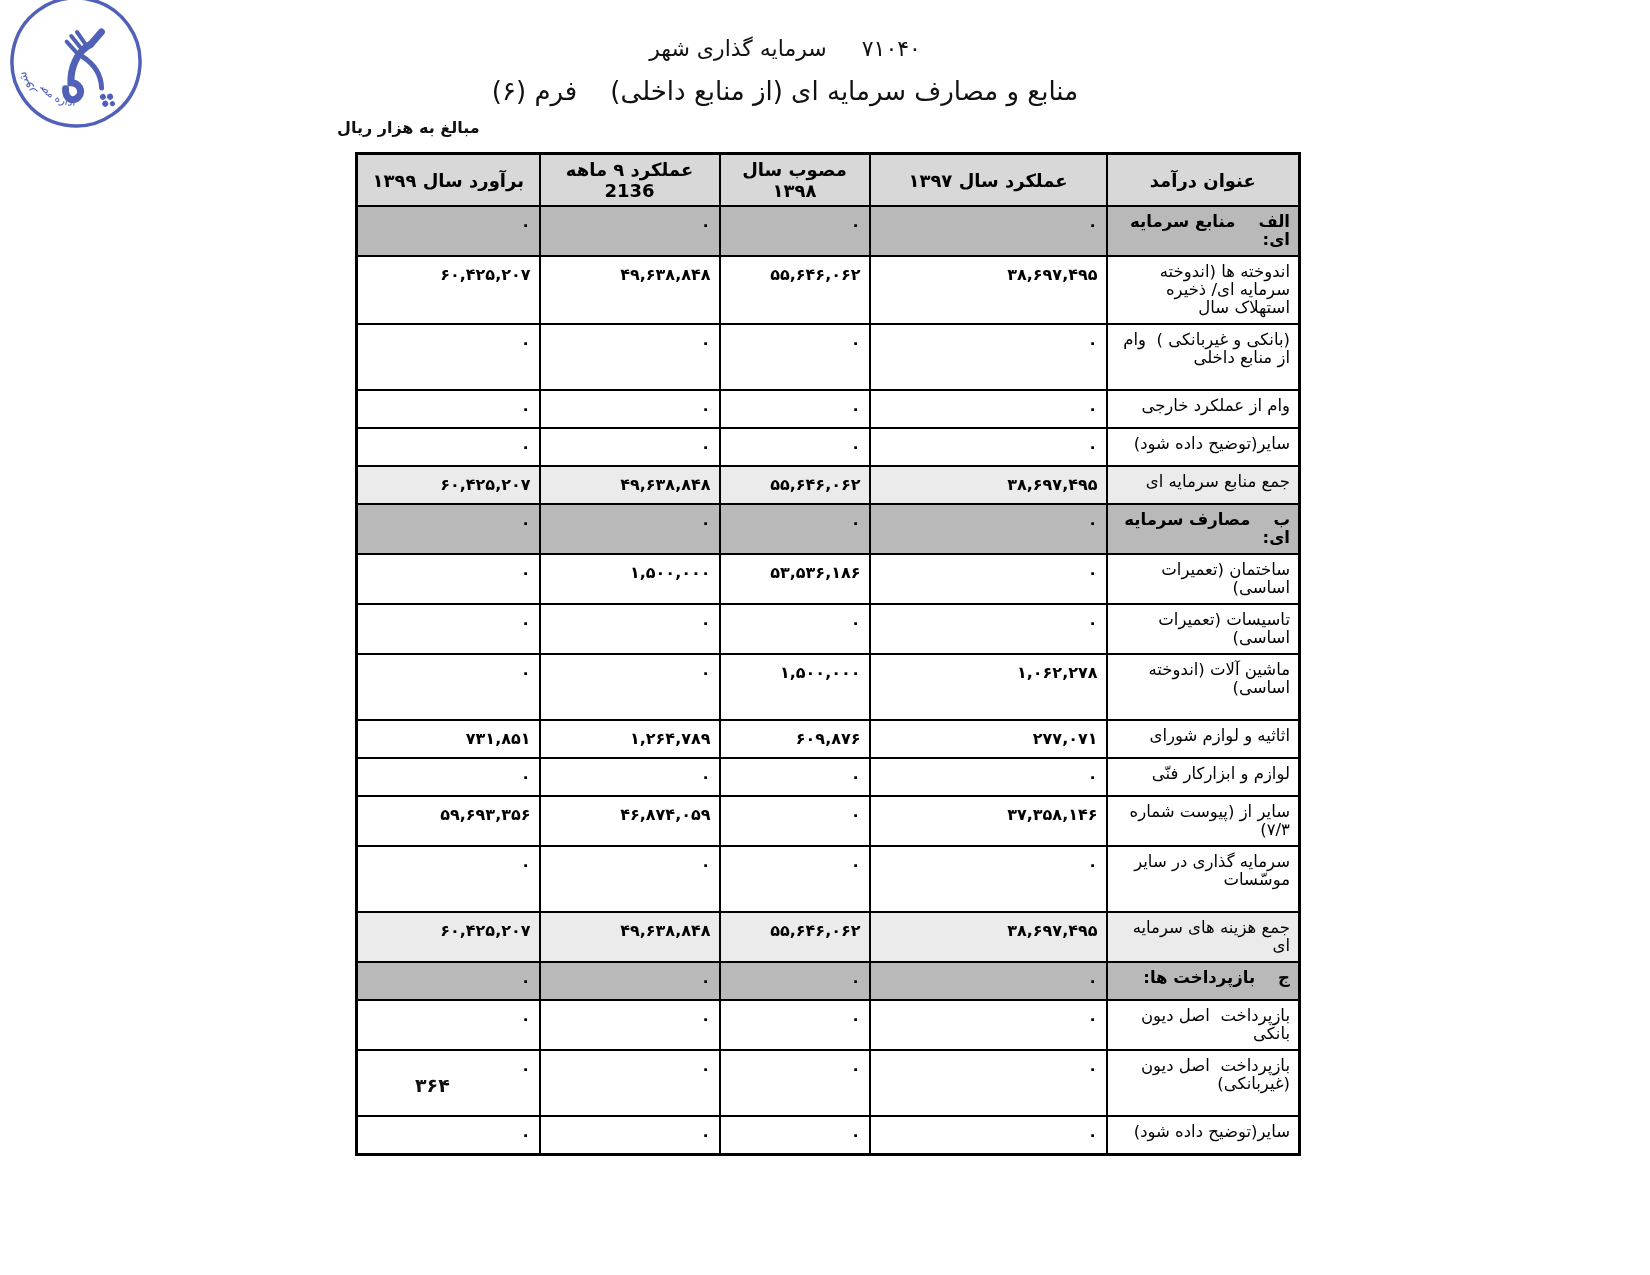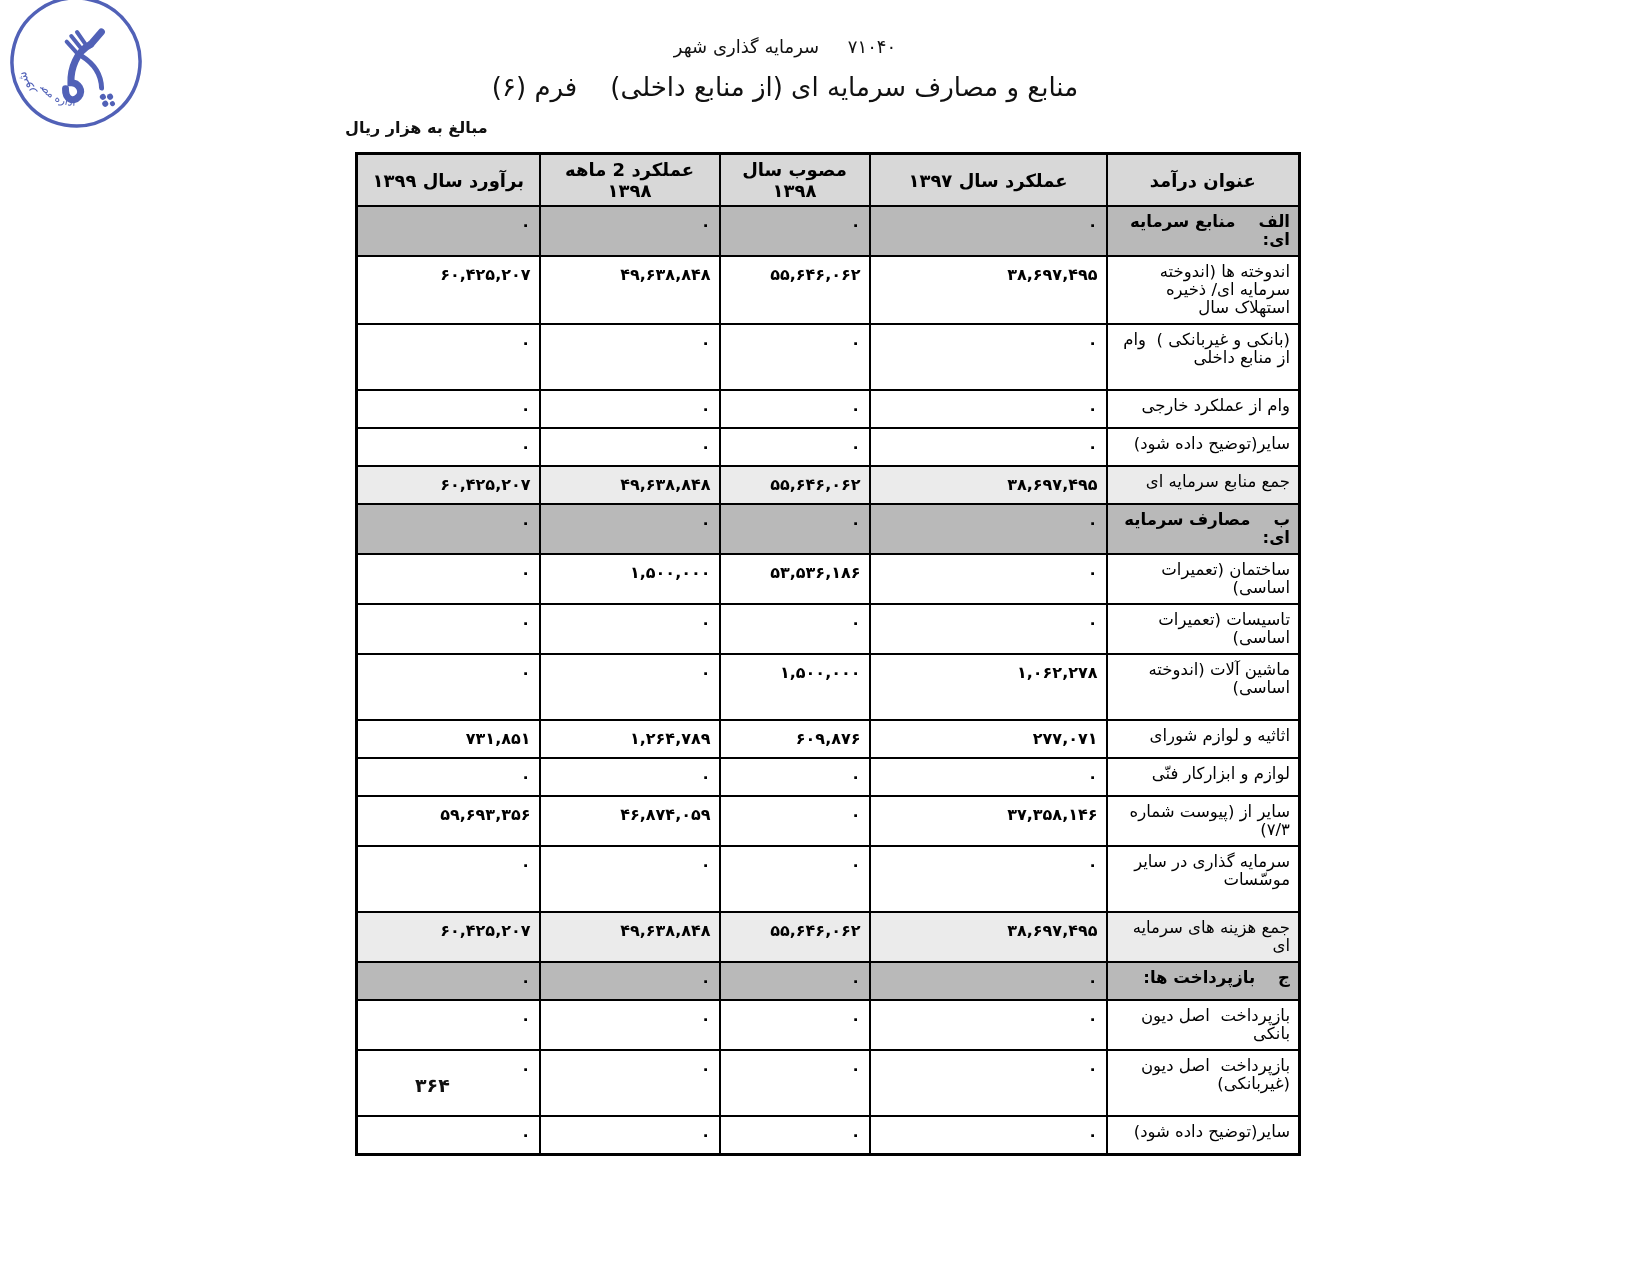--- a/index.html
+++ b/index.html
@@ -9,25 +9,25 @@
     direction:rtl;
   }
   .page{position:absolute;inset:0;background:#fff;}
 
   
   .stamp{position:absolute;left:-6px;top:-10px;width:175px;height:165px;pointer-events:none;}
   .stamp svg{opacity:.82;}
 
   
   .title-block{position:absolute;left:310px;top:36px;width:950px;text-align:center;direction:rtl;}
-  .title-line1{font-size:18px;color:#111;white-space:pre;letter-spacing:0px;}
+  .title-line1{font-size:22px;color:#111;white-space:pre;letter-spacing:0px;}
   .title-line2{font-size:26px;color:#111;white-space:pre;margin-top:15px;}
 
   .unit-note{
-    position:absolute;left:345px;top:118px;
+    position:absolute;left:337px;top:118px;
     font-size:16px;font-weight:bold;color:#111;direction:rtl;white-space:pre;
   }
 
   
   table.budget{
     position:absolute;left:355px;top:152px;width:943px;
     border-collapse:collapse;table-layout:fixed;direction:rtl;
     border:3px solid #000;background:#fff;
   }
   table.budget col.c-title{width:193px;}
@@ -120,21 +120,21 @@
         <col class="c-v1397">
         <col class="c-v1398a">
         <col class="c-v1398m">
         <col class="c-v1399">
     </colgroup>
     <thead>
       <tr id="head-row">
           <th>عنوان درآمد</th>
           <th>عملکرد سال ۱۳۹۷</th>
           <th>مصوب سال ۱۳۹۸</th>
-          <th>عملکرد 2 ماهه ۱۳۹۸</th>
+          <th>عملکرد ۹ ماهه 2136</th>
           <th>برآورد سال ۱۳۹۹</th>
         </tr>
     </thead>
     <tbody id="body-rows">
         <tr class="row-section row-short">
           <td class="cell-label">الف    منابع سرمایه ای:</td>
           <td class="cell-value">۰</td>
           <td class="cell-value">۰</td>
           <td class="cell-value">۰</td>
           <td class="cell-value">۰</td>

